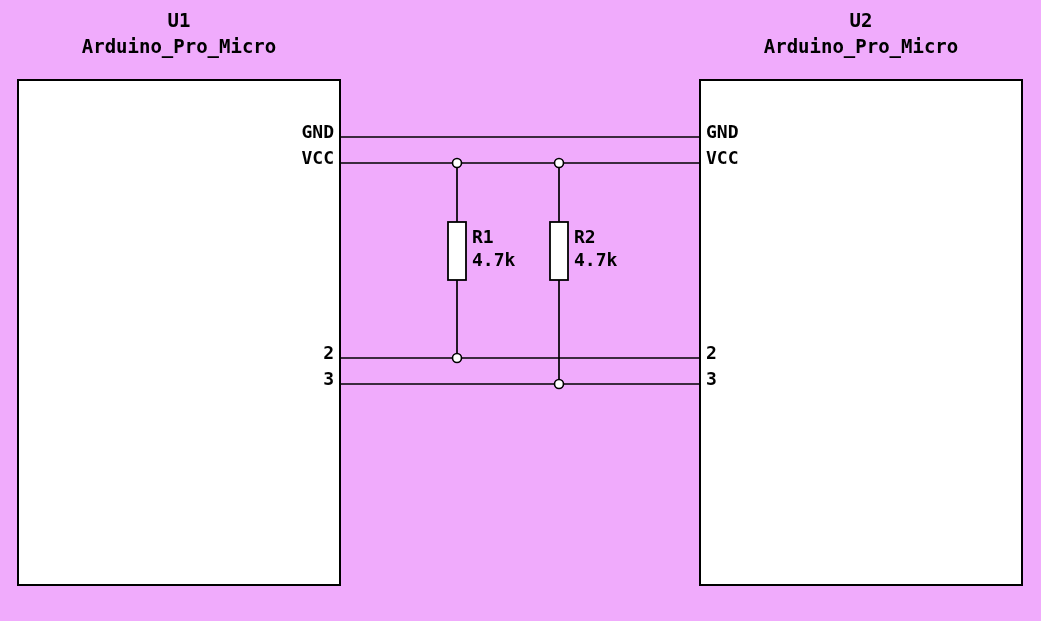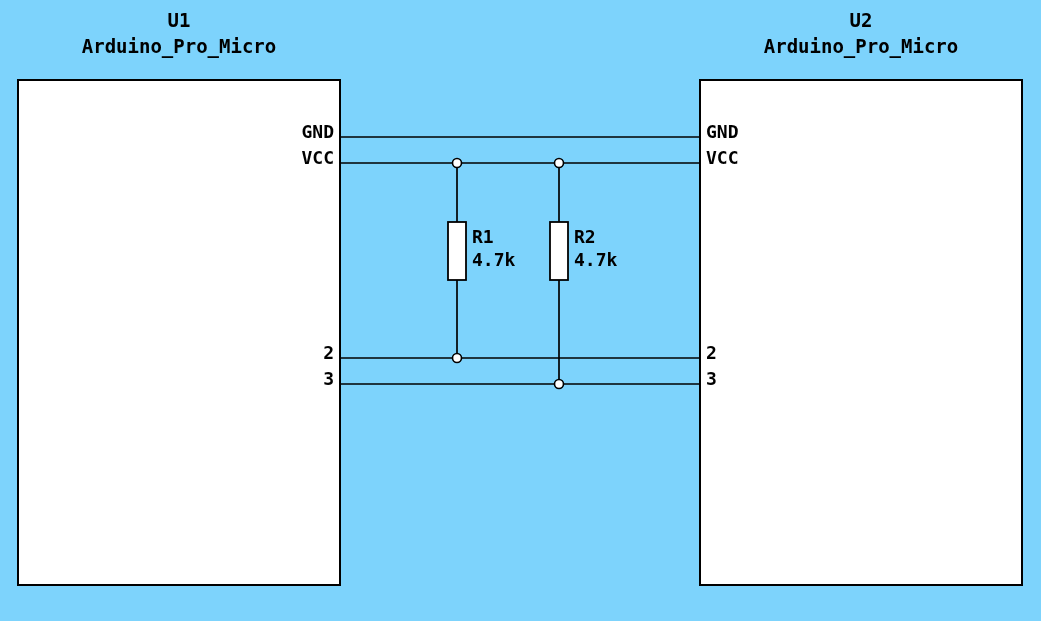--- a/index.html
+++ b/index.html
@@ -4,21 +4,21 @@
 <style>
   html, body {
     margin: 0;
     padding: 0;
     background: #ffffff;
   }
   .canvas {
     width: 1041px;
     height: 621px;
     position: relative;
-    background: #7dd3fc;
+    background: #f0abfc;
     overflow: hidden;
   }
   svg { display: block; }
   text {
     font-family: "DejaVu Sans Mono", monospace;
     font-weight: bold;
     fill: #000000;
   }
   .ref-text  { font-size: 19px; }
   .val-text  { font-size: 19px; }

